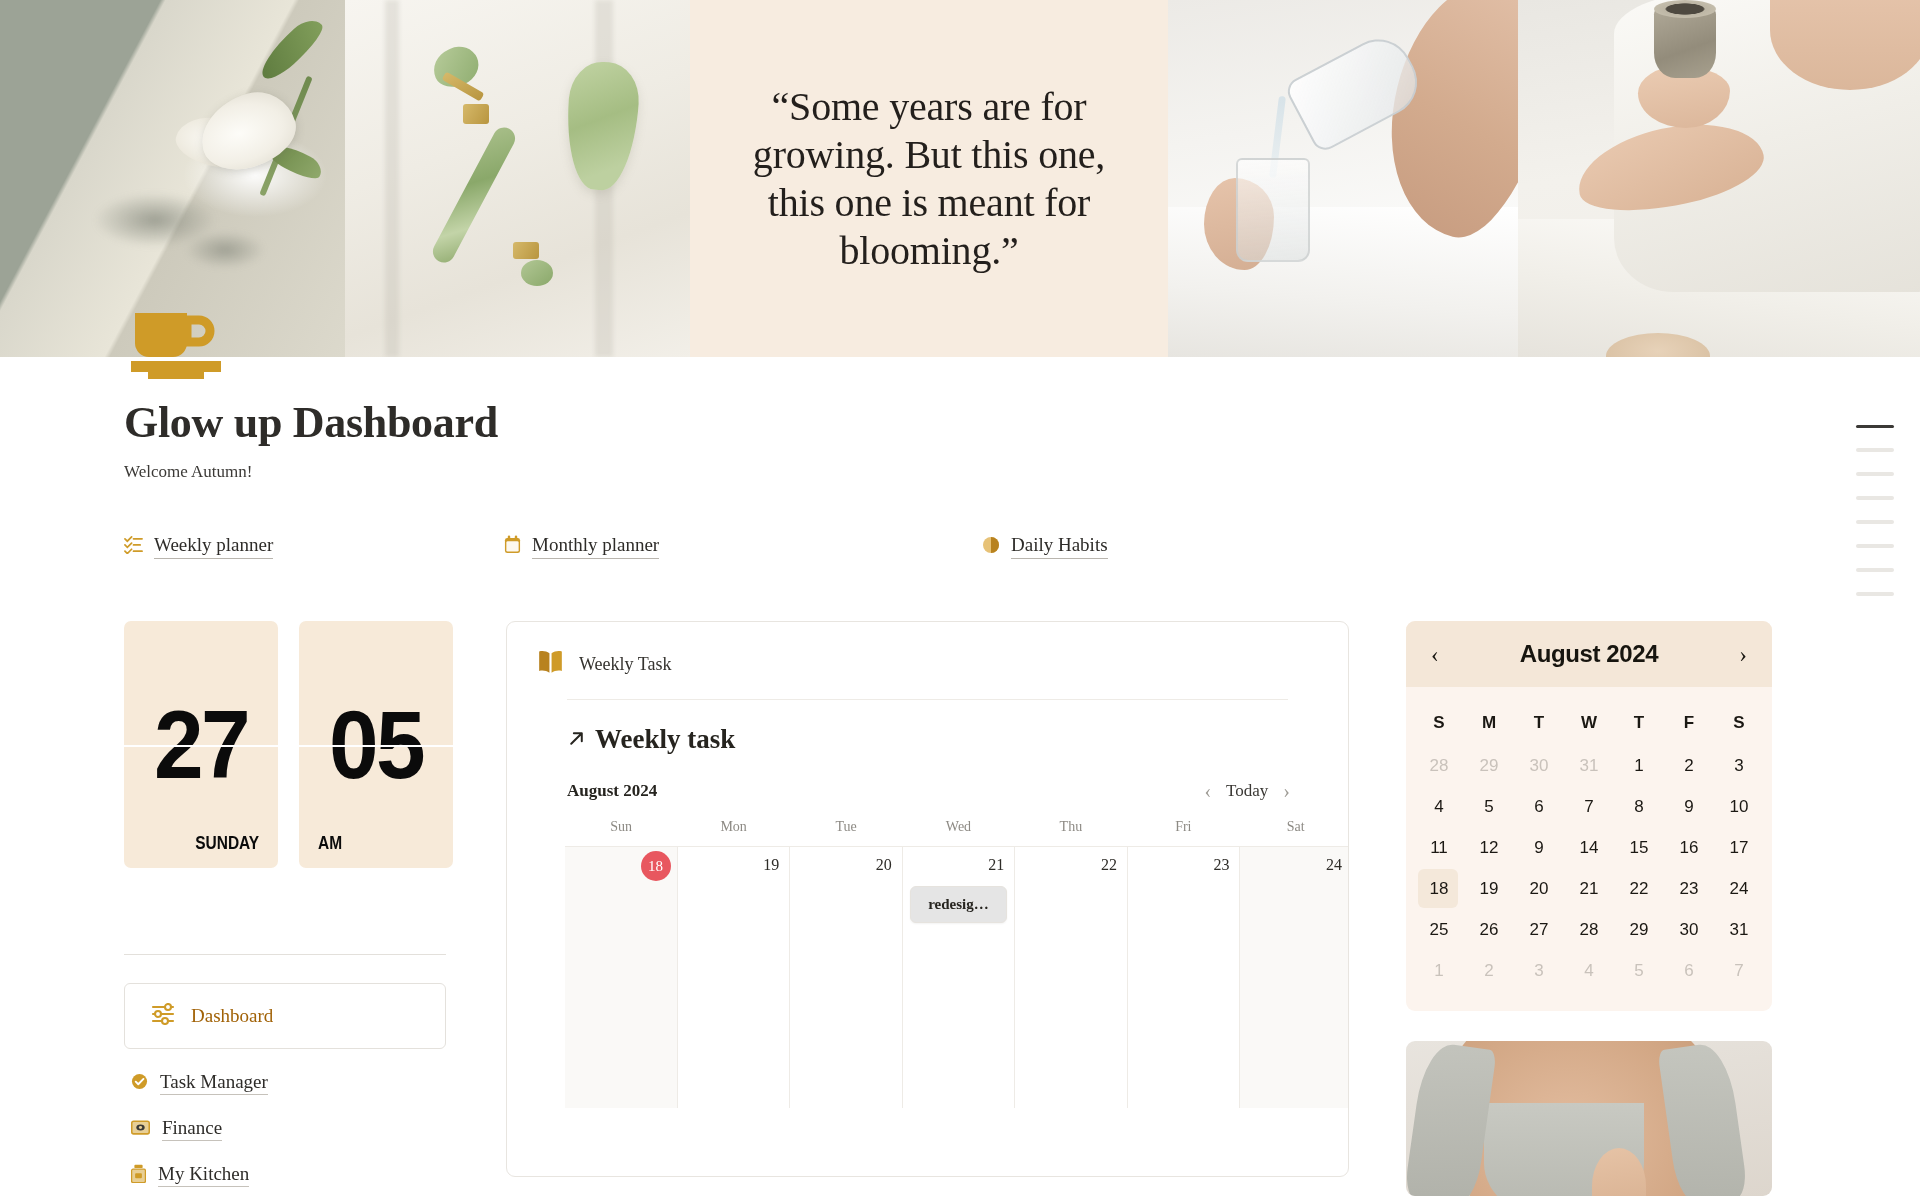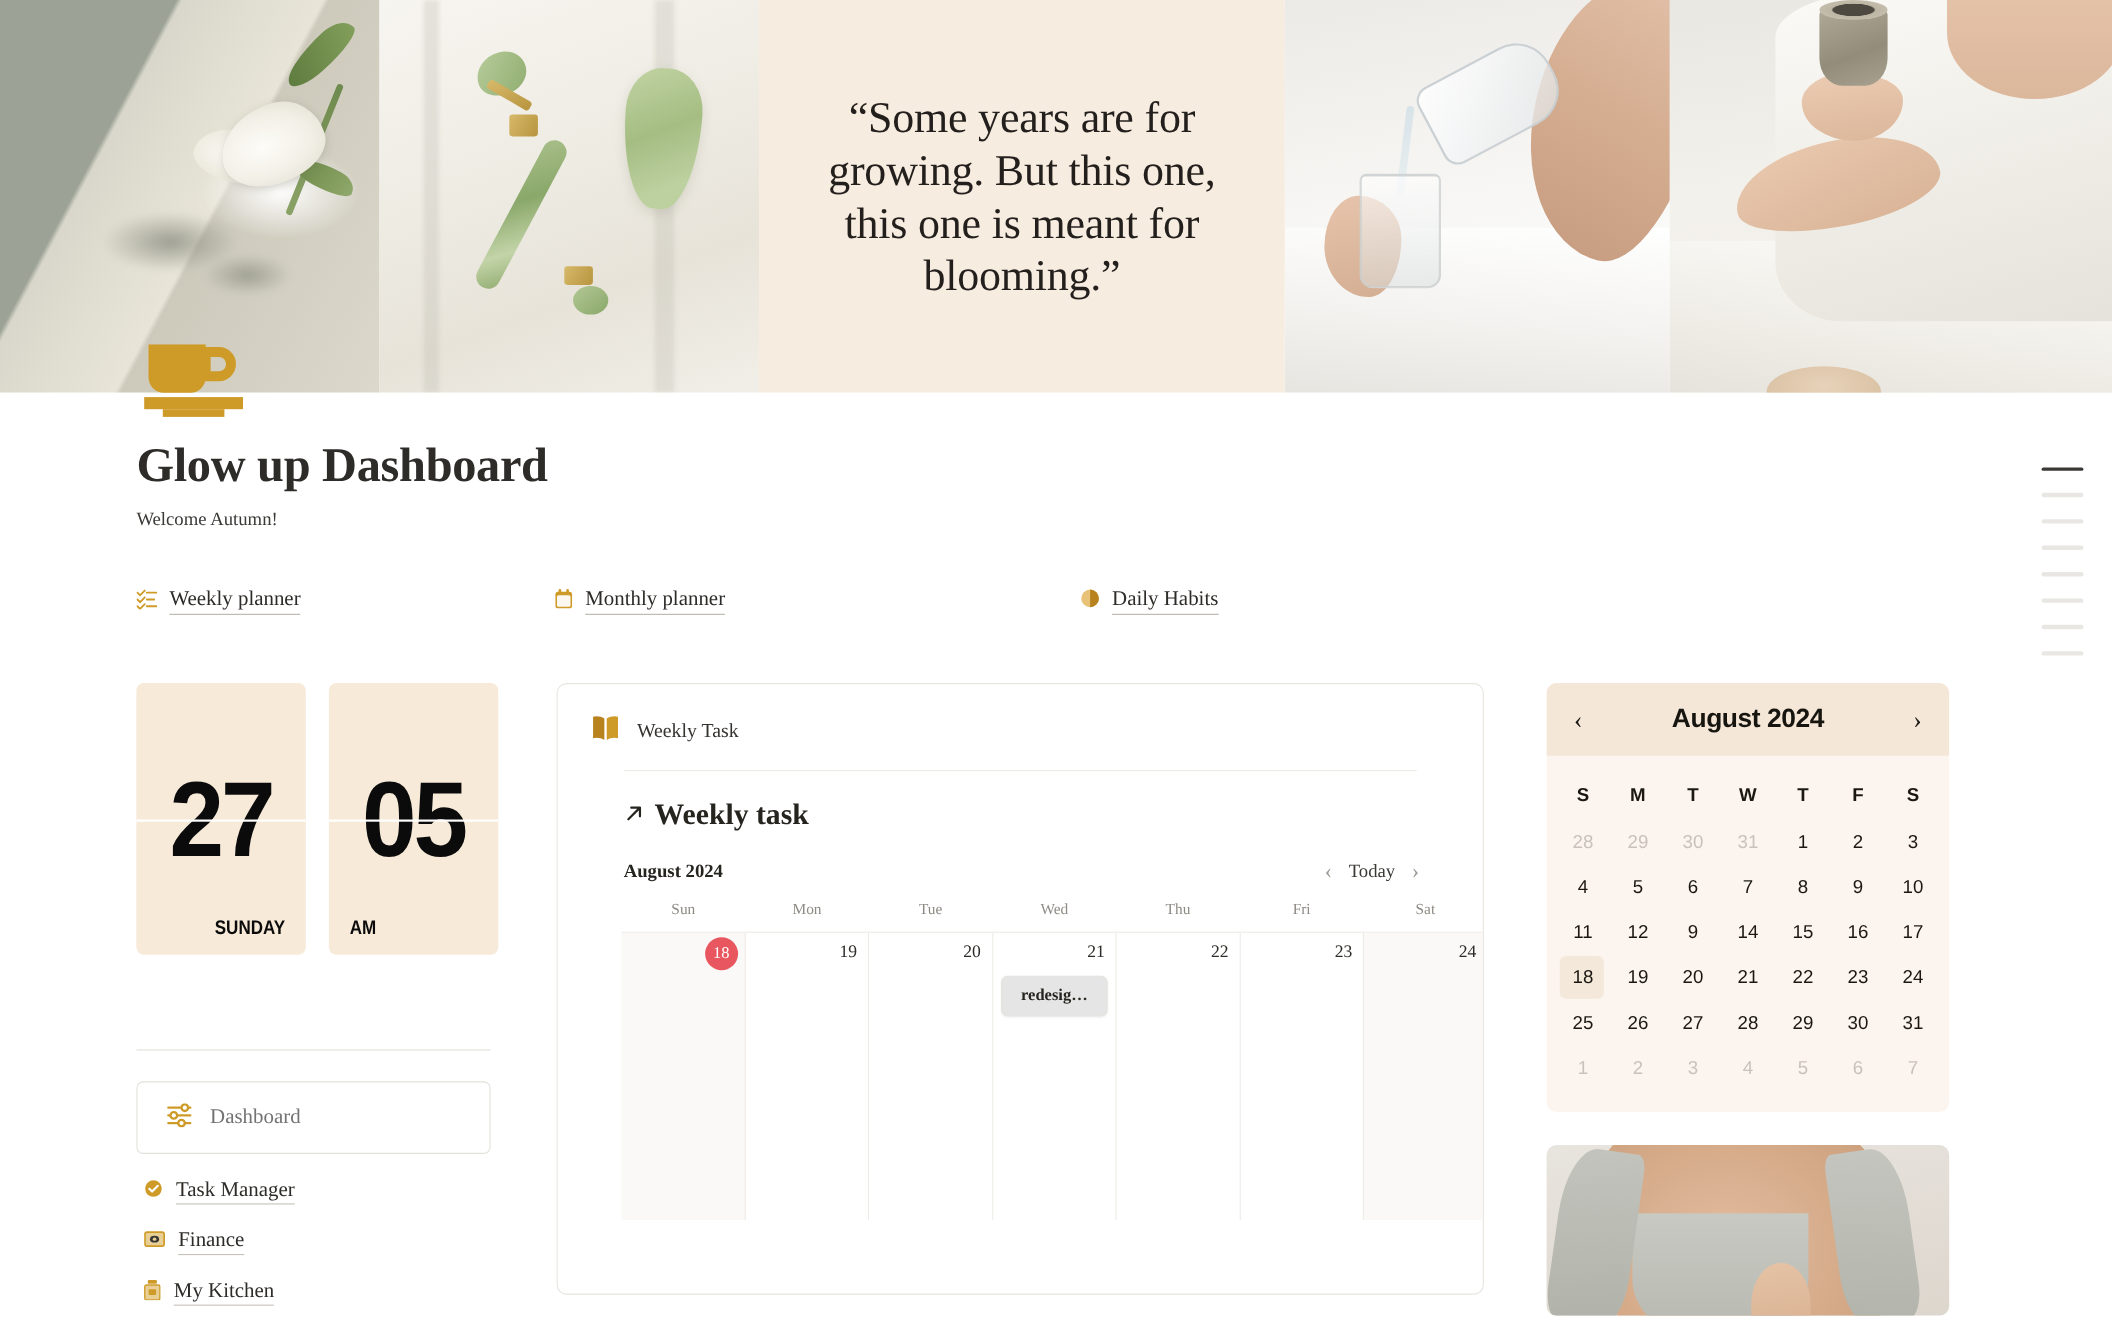--- a/index.html
+++ b/index.html
@@ -231,21 +231,21 @@
 
   .divider { height: 1px; background: #e3e0db; margin: 86px 0 0 0; width: 322px; }
 
   
   .side-card {
     margin-top: 28px; width: 322px; height: 66px;
     border: 1px solid #e4e1dc; border-radius: 6px;
     display: flex; align-items: center; gap: 16px; padding-left: 26px;
     background: #fff;
   }
-  .side-card-label { font-size: 19px; color: #737373; font-family: Liberation Serif, serif; }
+  .side-card-label { font-size: 19px; color: #a16207; font-family: Liberation Serif, serif; }
   .side-item {
     display: flex; align-items: center; gap: 12px;
     margin-top: 22px; padding-left: 7px;
   }
   .side-item-label {
     font-size: 19px; color: #2e2c29;
     border-bottom: 1px solid #c6c2bb; padding-bottom: 1px;
   }
 
   

